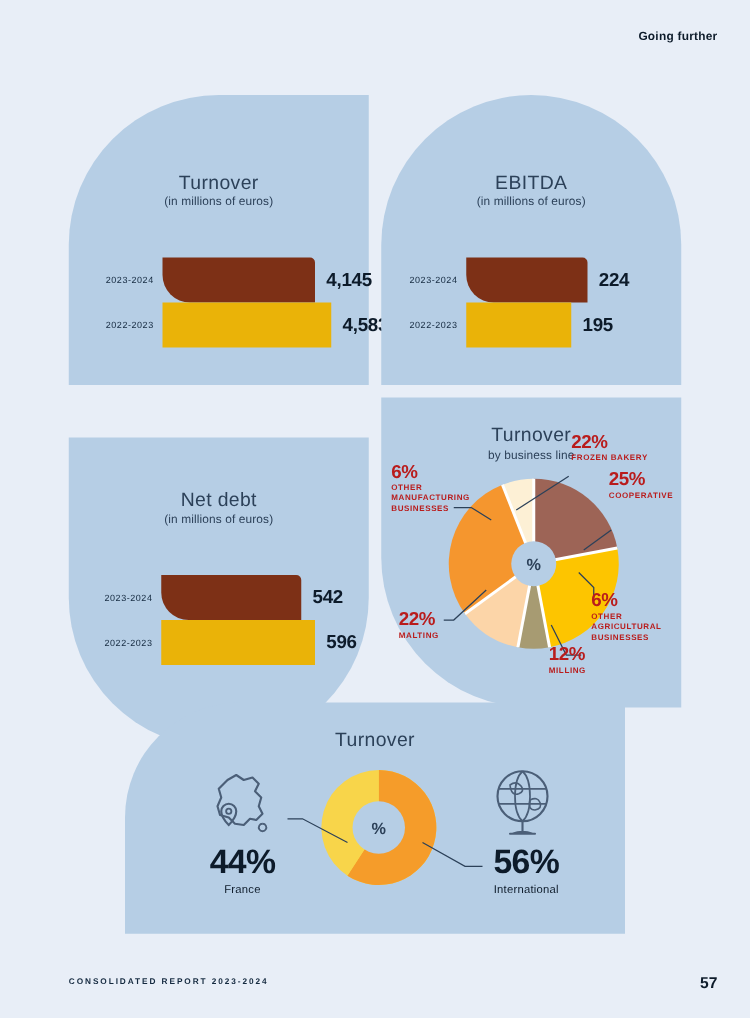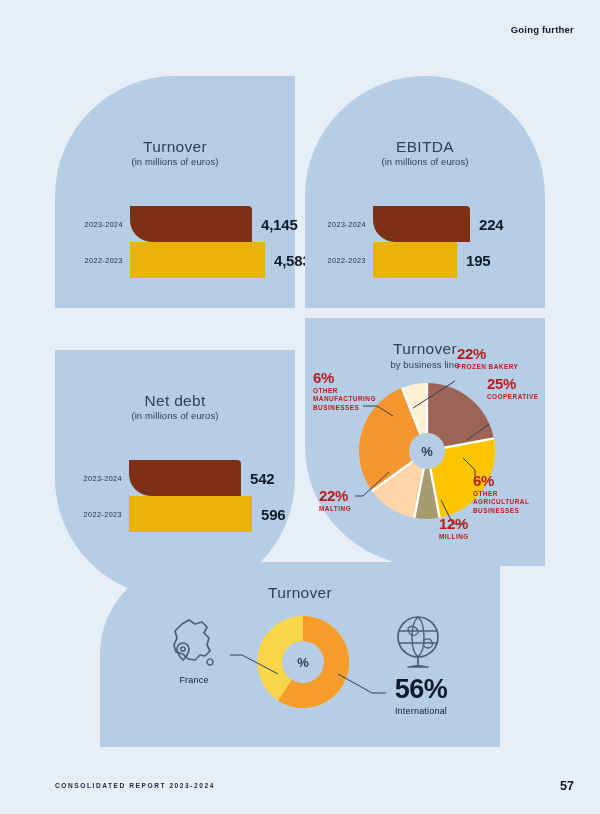--- a/index.html
+++ b/index.html
@@ -242,20 +242,21 @@
 
     <svg style="position:absolute;left:62px;top:52px" width="62" height="62" viewBox="0 0 62 62">
       <path d="M20,10 L27,6 L33,10 L40,8 L45,13 L42,19 L47,24 L45,31 L48,37 L43,42
                L38,41 L33,46 L26,45 L21,40 L14,38 L12,31 L15,24 L13,17 Z" fill="none" stroke="#4b5f78" stroke-width="1.7" stroke-linejoin="round"></path>
       <path d="M48,45 m0,0 a3,3 0 1,0 .1,0" fill="none" stroke="#4b5f78" stroke-width="1.5"></path>
       <path d="M15,35 a6,6 0 1,1 12,0 c0,5 -6,11 -6,11 c0,0 -6,-6 -6,-11 Z" fill="none" stroke="#4b5f78" stroke-width="1.7"></path>
       <circle cx="21" cy="35" r="2.1" fill="none" stroke="#4b5f78" stroke-width="1.5"></circle>
     </svg>
 
     <div class="regblock" style="left:52px;top:112px;width:84px">
+      <div class="bignum">44%</div>
       <div class="bigcap">France</div>
     </div>
 
     <svg class="pie-wrap" style="left:155px;top:52px" width="96" height="96" viewBox="0 0 96 96">
       <g transform="translate(48,48)">
 
         <path d="M0,-46 A46,46 0 1,0 25.1,38.5 L0,0 Z" fill="#f8d54a" transform="scale(-1,1)"></path>
         <path d="M0,-46 A46,46 0 0,1 -25.1,38.5 L0,0 Z" fill="#f8d54a"></path>
         <path d="M0,-46 A46,46 0 0,1 -25.1,38.5" fill="#f8d54a" stroke="none"></path>
 

